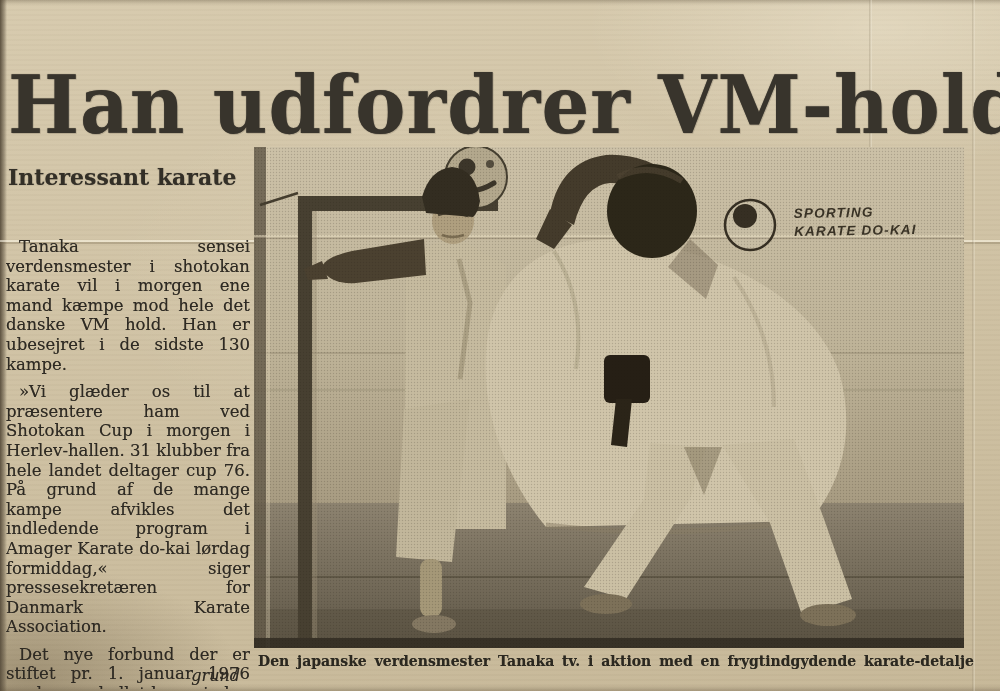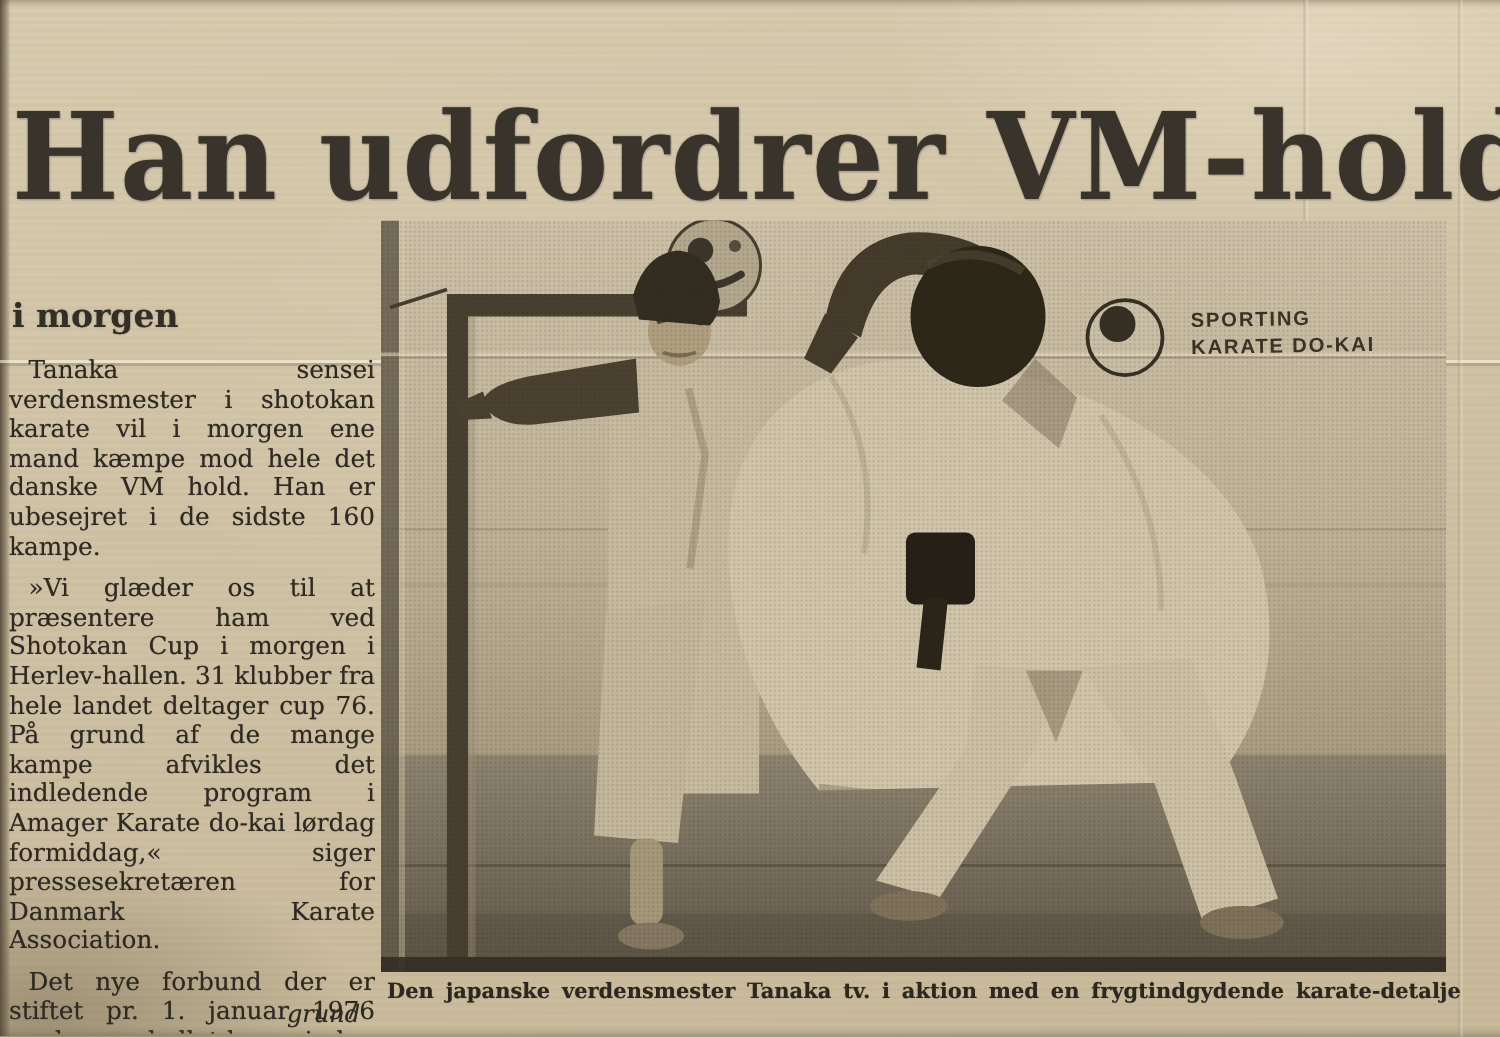--- a/index.html
+++ b/index.html
@@ -43,21 +43,21 @@
   .left-column{
     position:absolute;left:6px;top:237px;width:244px;height:452px;overflow:hidden;
     font-size:16.5px;line-height:19.6px;color:#2e2a23;text-align:justify;
     text-shadow:0 0 0.5px rgba(46,42,35,0.55);
   }
   .left-column p{margin:0 0 8px 0;text-indent:13px;}
   .signature{
     position:absolute;right:10px;bottom:3px;font-style:italic;font-size:16px;color:#2e2a23;
     background:transparent;
   }
-  .photo{position:absolute;left:254px;top:147px;width:710px;height:501px;margin:0;}
+  .photo{position:absolute;left:254px;top:147px;width:710px;height:501px;margin:0;font-style:italic;}
   .photo svg{display:block;}
   .caption{
     position:absolute;left:258px;top:653px;width:732px;
     font-size:14px;font-weight:700;color:#2b2820;text-align:justify;
     word-spacing:3px;text-shadow:0 0 0.5px rgba(43,40,32,0.5);
   }
 </style>
 </head>
 <body>
 
@@ -66,26 +66,25 @@
   <div class="edge-left"></div>
   <div class="edge-top"></div>
   <div class="edge-bottom"></div>
   <div class="crease-h"></div>
   <div class="crease-v1"></div>
   <div class="crease-v2"></div>
 
   <h1 class="headline">Han udfordrer VM-hold</h1>
 
   <h2 class="subhead">
-    <br>
-    <span>i morgen</span>
+    <span>Interessant karate</span><br>
   </h2>
 
   <div class="left-column">
-    <p>Tanaka sensei verdensmester i shotokan karate vil i morgen ene mand kæmpe mod hele det danske VM hold. Han er ubesejret i de sidste 160 kampe.</p>
+    <p>Tanaka sensei verdensmester i shotokan karate vil i morgen ene mand kæmpe mod hele det danske VM hold. Han er ubesejret i de sidste 130 kampe.</p>
     <p>»Vi glæder os til at præsentere ham ved Shotokan Cup i morgen i Herlev-hallen. 31 klubber fra hele landet deltager cup 76. På grund af de mange kampe afvikles det indledende program i Amager Karate do-kai lørdag formiddag,« siger pressesekretæren for Danmark Karate Association.</p>
     <p>Det nye forbund der er stiftet pr. 1. januar 1976 med balletdanserinden Kirsten Simone som præsident, trak sig ud af Dansk Judo Union, fordi Dansk Idræts Forbund ikke ville anerkendt Shotokan Karate som selvstændig idrætsgren.</p>
     <span class="signature">grund</span>
   </div>
 
   <figure class="photo">
     <svg width="710" height="501" viewBox="0 0 710 501" xmlns="http://www.w3.org/2000/svg">
       <defs>
         <linearGradient id="gWall" x1="0" y1="0" x2="0" y2="1">
           <stop offset="0" stop-color="#ccc1a7"></stop>

